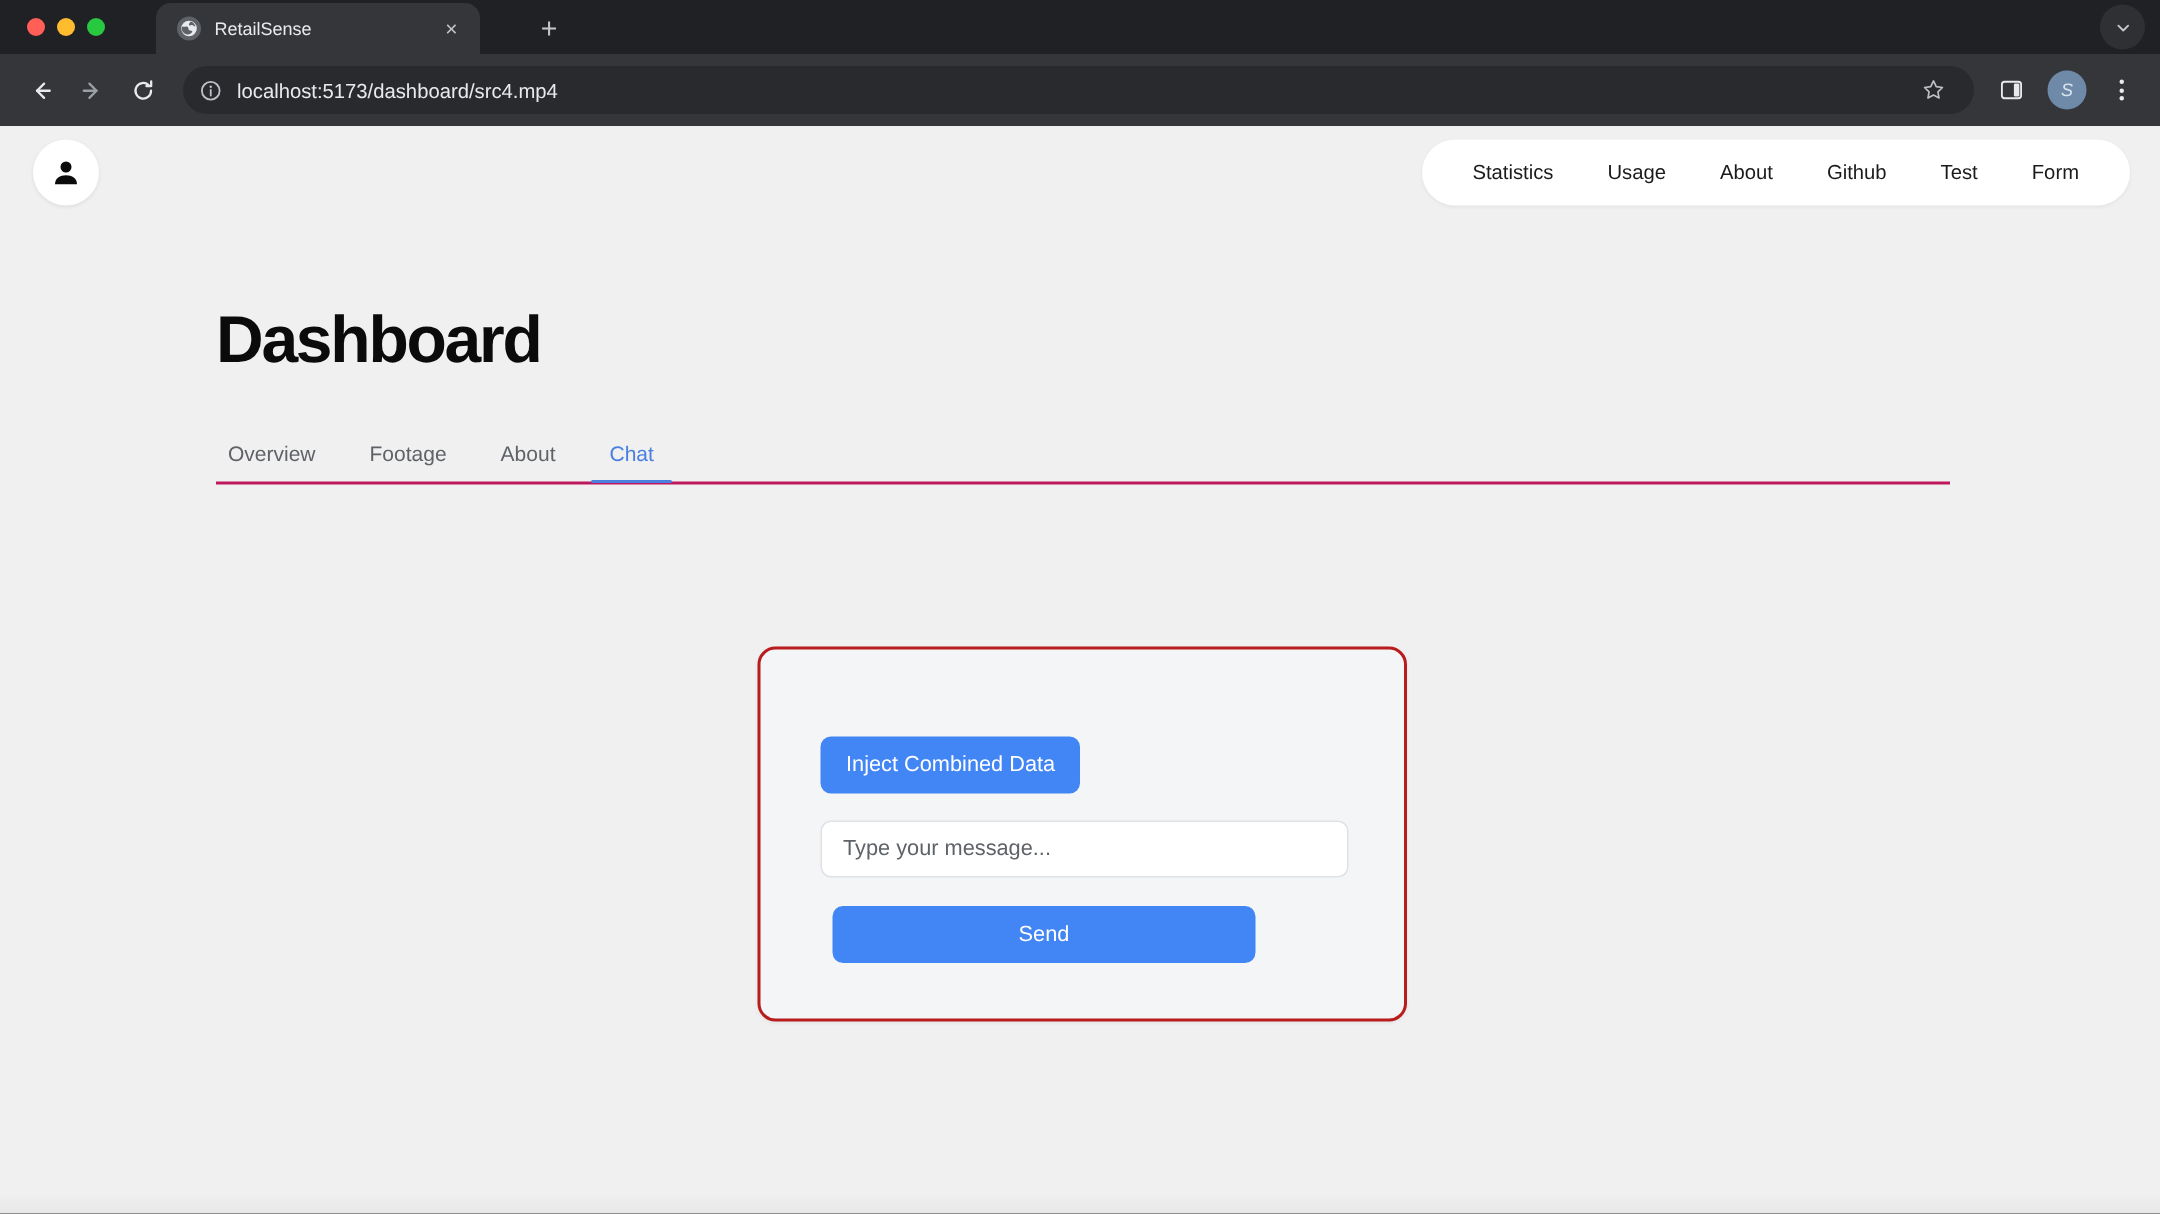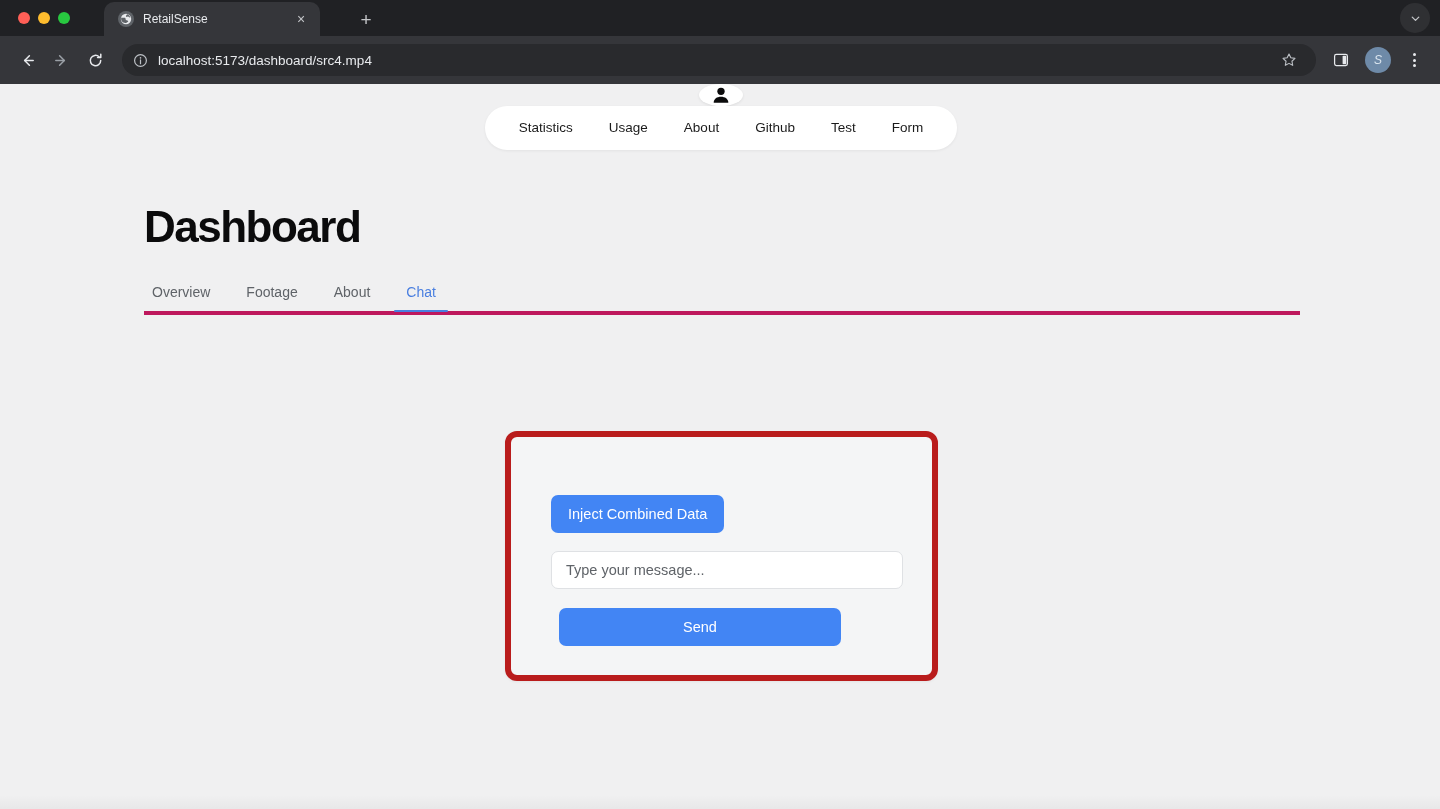--- a/index.html
+++ b/index.html
@@ -197,21 +197,20 @@
     background: #f0f0f1;
     overflow: hidden;
   }
 
   .page-header {
     height: 62px;
     display: flex;
     align-items: center;
     justify-content: space-between;
     padding: 0 20px 0 22px;
-    flex-direction: column;
   }
 
   .avatar-circle {
     width: 44px; height: 44px;
     border-radius: 50%;
     background: #ffffff;
     display: flex; align-items: center; justify-content: center;
     box-shadow: 0 1px 3px rgba(0,0,0,0.08);
   }
 
@@ -245,22 +244,22 @@
     letter-spacing: -1.5px;
     color: #0b0b0c;
     margin-top: 58px;
     line-height: 1.05;
   }
 
   .tabs-row {
     display: flex;
     align-items: center;
     gap: 0;
-    margin-top: 34px;
-    border-bottom: 4px solid #be185d;
+    margin-top: 44px;
+    border-bottom: 2px solid #be185d;
     width: 1156px;
   }
 
   .tab-item {
     font-size: 14px;
     color: #5f6368;
     padding: 0 18px 11px 18px;
     position: relative;
     white-space: nowrap;
   }
@@ -280,21 +279,21 @@
   }
 
   
   .card {
     position: absolute;
     left: 505px;
     top: 347px;
     width: 433px;
     height: 250px;
     background: #f4f5f6;
-    border: 6px solid #b91c1c;
+    border: 2px solid #b91c1c;
     border-radius: 12px;
     box-shadow: 0 1px 3px rgba(0,0,0,0.05);
   }
 
   .inject-btn {
     position: absolute;
     left: 40px;
     top: 58px;
     height: 38px;
     background: #4285f4;

